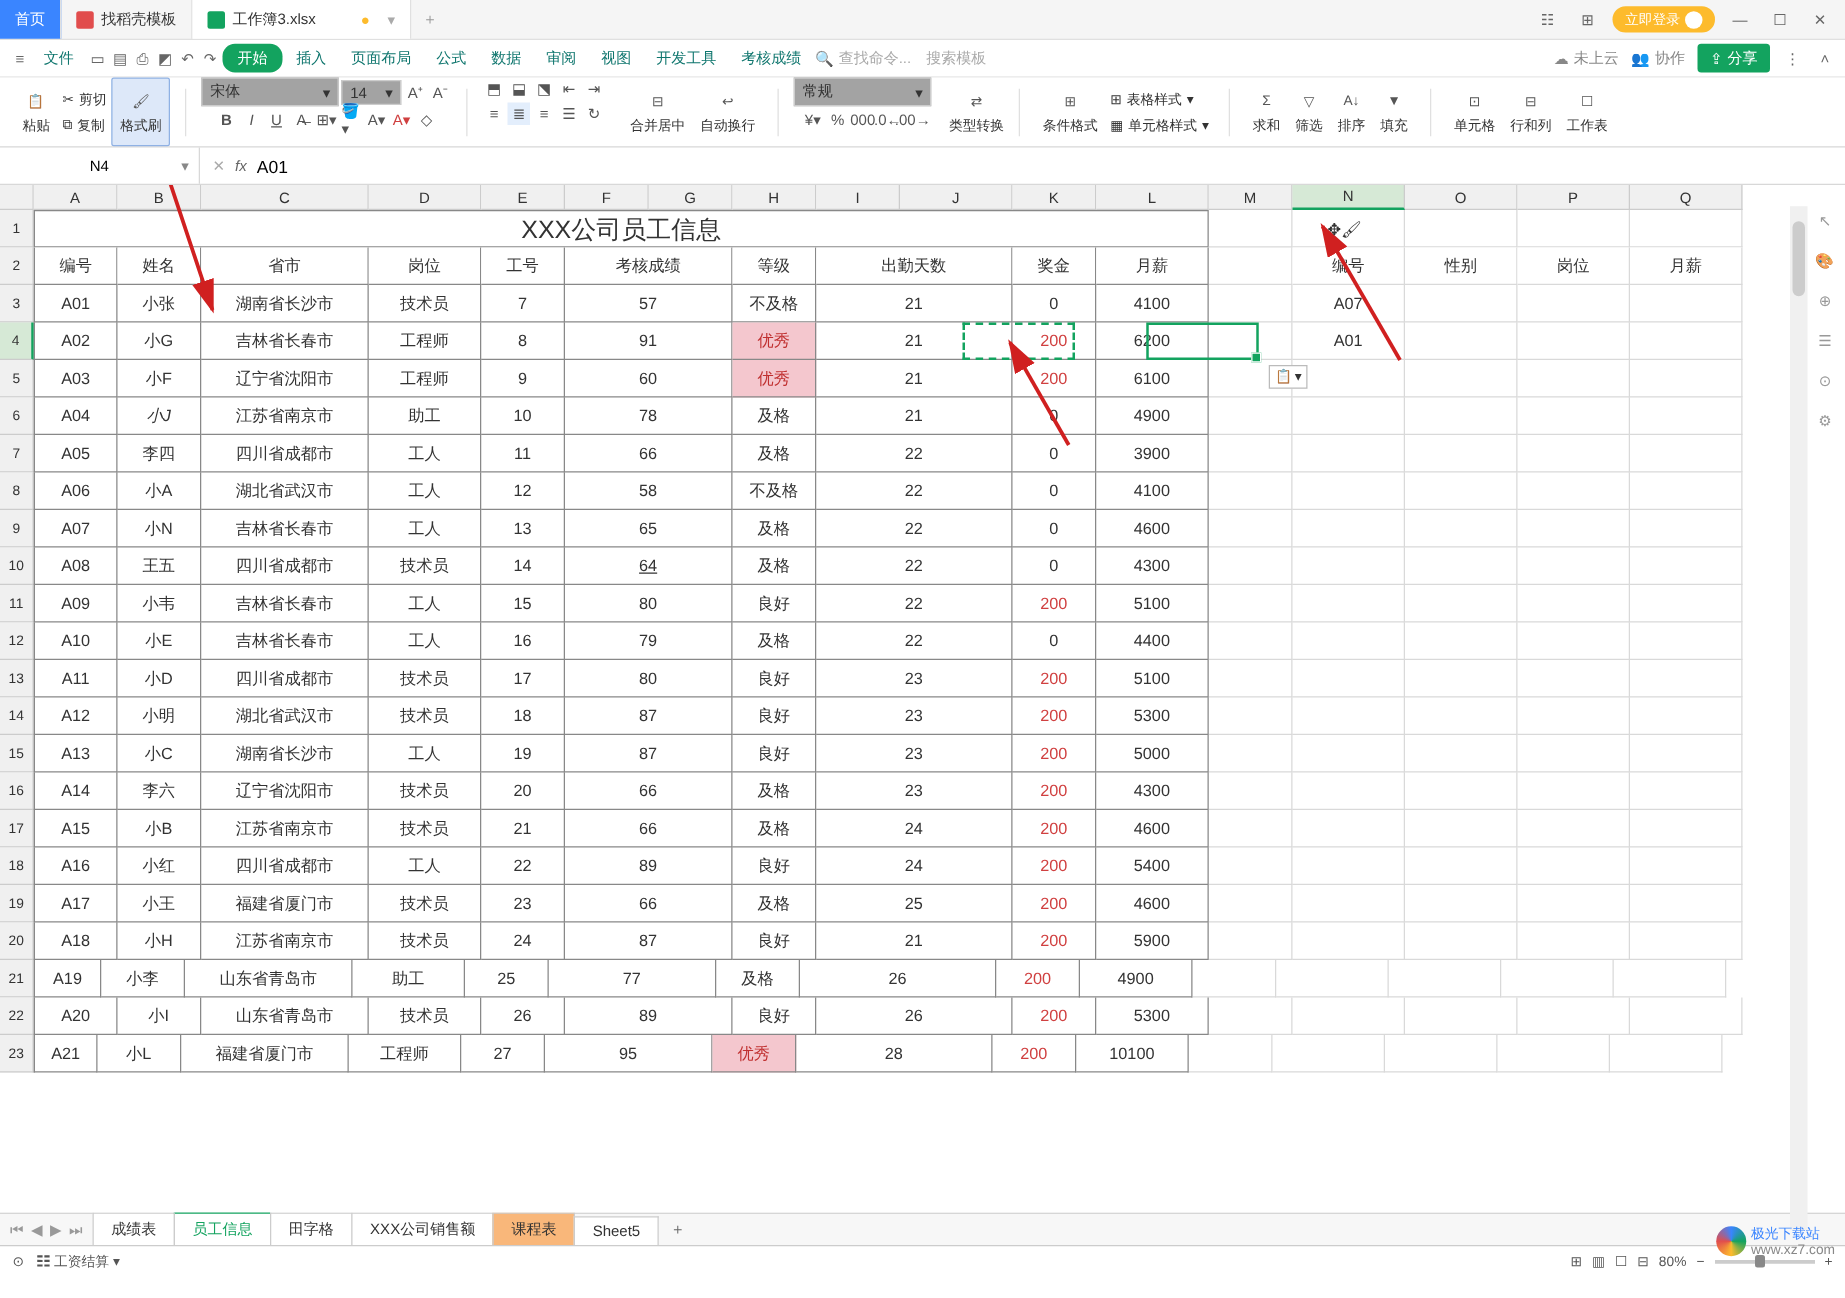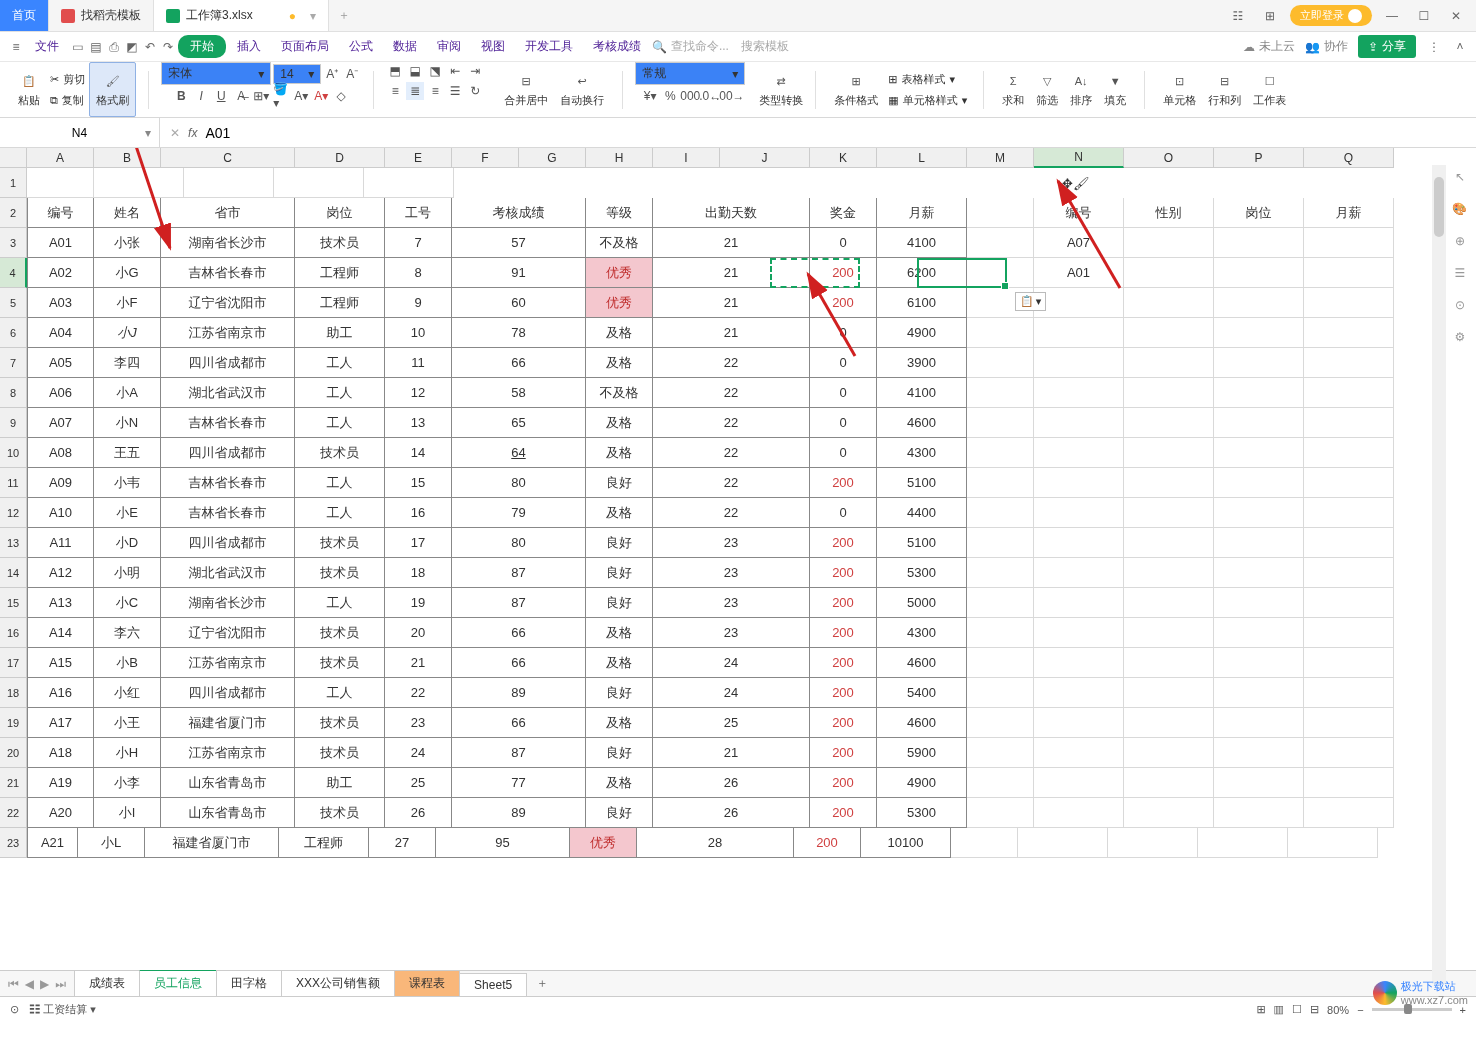--- a/index.html
+++ b/index.html
@@ -13,39 +13,39 @@
 .tab-icon { width: 14px; height: 14px; display: inline-block; background: #e14d4d; border-radius: 2px; }
 .tab.active .tab-icon { background: #13a35f; }
 .plus-tab { width: 30px; text-align: center; cursor: pointer; color: #999; }
 .titlebar-right { margin-left: auto; display: flex; align-items: center; gap: 8px; padding-right: 8px; }
 .ico-btn { width: 24px; height: 24px; display: flex; align-items: center; justify-content: center; cursor: pointer; color: #666; }
 .login-btn { background: #fdbb2c; color: #fff; border-radius: 11px; padding: 3px 10px; display: flex; align-items: center; gap: 4px; cursor: pointer; font-size: 11px; }
 .login-avatar { width: 14px; height: 14px; border-radius: 50%; background: #fff; }
 
 
 .menubar { height: 30px; display: flex; align-items: center; padding: 0 8px; border-bottom: 1px solid #e8e8e8; gap: 2px; }
-.menu-item { padding: 4px 9px; cursor: pointer; color: #4c1d95; font-size: 12px; }
+.menu-item { padding: 4px 9px; cursor: pointer; color: #0f766e; font-size: 12px; }
 .menu-item.pill { background: #13a35f; color: #fff; border-radius: 10px; padding: 3px 12px; }
 .small-ico { width: 16px; height: 16px; display: flex; align-items: center; justify-content: center; color: #666; cursor: pointer; }
 .menubar-right { margin-left: auto; display: flex; align-items: center; gap: 10px; }
 .searchbox { display: flex; align-items: center; gap: 4px; color: #aaa; }
 .share-btn { background: #13a35f; color: #fff; padding: 3px 10px; border-radius: 3px; cursor: pointer; display: flex; align-items: center; gap: 4px; }
 
 
 .ribbon { height: 56px; border-bottom: 1px solid #d8d8d8; display: flex; align-items: center; padding: 0 6px; gap: 2px; }
 .ribbon-group { display: flex; align-items: center; height: 100%; padding: 0 6px; }
 .ribbon-sep { width: 1px; height: 38px; background: #e0e0e0; margin: 0 4px; }
 .ribbon-btn-big { display: flex; flex-direction: column; align-items: center; justify-content: center; gap: 2px; padding: 2px 6px; cursor: pointer; font-size: 11px; color: #333; height: 100%; }
 .ribbon-btn-big .ico { width: 20px; height: 20px; display: flex; align-items: center; justify-content: center; color: #555; }
 .ribbon-btn-big.highlighted { background: #dde8f9; border: 1px solid #8fb1e4; border-radius: 2px; }
 .ribbon-stack { display: flex; flex-direction: column; gap: 2px; }
 .ribbon-stack-item { display: flex; align-items: center; gap: 4px; padding: 2px 4px; cursor: pointer; font-size: 11px; }
 .fontbox { display: flex; flex-direction: column; gap: 2px; }
 .fontrow { display: flex; align-items: center; gap: 2px; }
-.combo { border: 1px solid #ccc; padding: 2px 6px; font-size: 12px; background: #3b82f6; display: flex; align-items: center; justify-content: space-between; cursor: pointer; }
+.combo { border: 1px solid #ccc; padding: 2px 6px; font-size: 12px; background: #a3a3a3; display: flex; align-items: center; justify-content: space-between; cursor: pointer; }
 .tiny-btn { width: 18px; height: 18px; display: flex; align-items: center; justify-content: center; cursor: pointer; color: #555; border: 1px solid transparent; }
 
 
 .formulabar { height: 30px; display: flex; align-items: center; border-bottom: 1px solid #d8d8d8; }
 .namebox { width: 160px; border-right: 1px solid #d8d8d8; height: 100%; display: flex; align-items: center; justify-content: center; padding: 0 8px; position: relative; }
 .namebox input { border: none; width: 100%; text-align: center; font-size: 12px; outline: none; }
 .namebox-arrow { position: absolute; right: 8px; color: #888; }
 .fxarea { display: flex; align-items: center; gap: 8px; padding: 0 10px; flex: 1; }
 .fx-label { font-style: italic; color: #666; }
 .formula-input { border: none; width: 100%; font-size: 14px; outline: none; }
@@ -367,20 +367,21 @@
       <div class="rowh">17</div>
       <div class="rowh">18</div>
       <div class="rowh">19</div>
       <div class="rowh">20</div>
       <div class="rowh">21</div>
       <div class="rowh">22</div>
       <div class="rowh">23</div>
     </div>
   <div class="cells" id="cells">
       <div class="cellrow">
+        <div class="cell title bb btop bleft" style="width: 940px;">XXX公司员工信息</div>
         <div class="cell " style="width: 67px;"></div>
         <div class="cell " style="width: 90px;"></div>
         <div class="cell " style="width: 90px;"></div>
         <div class="cell " style="width: 90px;"></div>
         <div class="cell " style="width: 90px;"></div>
       </div>
       <div class="cellrow">
         <div class="cell hdr bb bleft" style="width: 67px;">编号</div>
         <div class="cell hdr bb" style="width: 67px;">姓名</div>
         <div class="cell hdr bb" style="width: 134px;">省市</div>
@@ -697,21 +698,21 @@
         <div class="cell bb" style="width: 157px;">21</div>
         <div class="cell bb red" style="width: 67px;">200</div>
         <div class="cell bb" style="width: 90px;">5900</div>
         <div class="cell " style="width: 67px;"></div>
         <div class="cell " style="width: 90px;"></div>
         <div class="cell " style="width: 90px;"></div>
         <div class="cell " style="width: 90px;"></div>
         <div class="cell " style="width: 90px;"></div>
       </div>
       <div class="cellrow">
-        <div class="cell bb bleft" style="width: 67px;">A19</div>
+        <div class="cell bb bleft" style="width: 54px;">A19</div>
         <div class="cell bb" style="width: 67px;">小李</div>
         <div class="cell bb" style="width: 134px;">山东省青岛市</div>
         <div class="cell bb" style="width: 90px;">助工</div>
         <div class="cell bb" style="width: 67px;">25</div>
         <div class="cell bb" style="width: 134px;">77</div>
         <div class="cell bb" style="width: 67px;">及格</div>
         <div class="cell bb" style="width: 157px;">26</div>
         <div class="cell bb red" style="width: 67px;">200</div>
         <div class="cell bb" style="width: 90px;">4900</div>
         <div class="cell " style="width: 67px;"></div>

